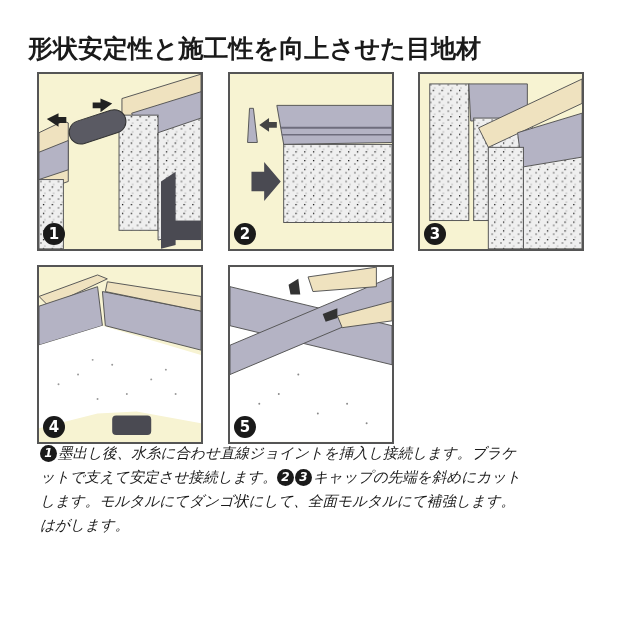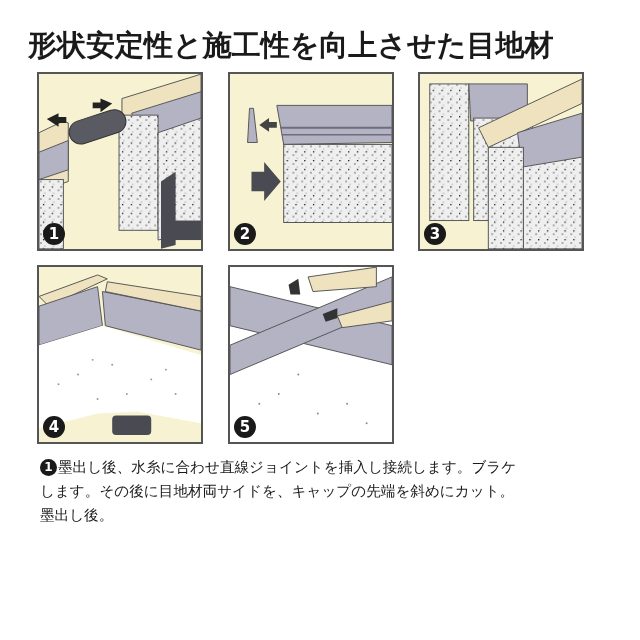--- a/index.html
+++ b/index.html
@@ -1,21 +1,21 @@
 <!DOCTYPE html>
 <html><head>
 <meta charset="utf-8">
 <style>
   html,body{margin:0;padding:0;background:#fff;}
   body{width:640px;height:640px;position:relative;overflow:hidden;font-family:"DejaVu Sans",sans-serif;color:#1a1a1a;}
-  .title{position:absolute;left:28px;top:26px;font-size:29px;font-weight:bold;letter-spacing:0px;white-space:nowrap;}
+  .title{position:absolute;left:28px;top:32px;font-size:25px;font-weight:bold;letter-spacing:0px;white-space:nowrap;}
   .panel{position:absolute;width:166px;height:179px;border:2px solid #555;background:#f7f3d2;overflow:hidden;box-sizing:border-box;}
   .panel svg{position:absolute;left:0;top:0;width:100%;height:100%;}
   .badge{position:absolute;left:4px;bottom:4px;width:22px;height:22px;border-radius:50%;background:#1a1a1a;color:#fff;font-weight:bold;font-size:15px;line-height:22px;text-align:center;font-family:"DejaVu Sans",sans-serif;}
-  .desc{position:absolute;left:40px;top:455px;width:560px;font-size:14.6px;line-height:24px;}
+  .desc{position:absolute;left:40px;top:441px;width:560px;font-size:14.6px;line-height:24px;font-style:italic;}
   .desc .line{display:block;white-space:nowrap;}
   .num{display:inline-block;width:17px;height:17px;border-radius:50%;background:#1a1a1a;color:#fff;font-size:12px;font-weight:bold;line-height:17px;text-align:center;vertical-align:1px;margin-right:1px;}
 </style>
 </head>
 <body>
 
 <div class="title">形状安定性と施工性を向上させた目地材</div>
 
 <div class="panel" style="left:37px;top:72px;">
   <svg viewBox="0 0 166 179">
@@ -116,15 +116,16 @@
       <circle cx="120" cy="140" r="1"></circle>
         <circle cx="70" cy="110" r="1"></circle>
         <circle cx="140" cy="160" r="1"></circle>
     </g>
   </svg>
   <div class="badge">5</div>
 </div>
 
 <div class="desc">
   <span class="line"><span class="num">1</span><span>墨出し後、水糸に合わせ直線ジョイントを挿入し接続します。ブラケ</span></span>
-  <span class="line"><span>します。その後に目地材両サイドを、キャップの先端を斜めにカット。</span></span>
-  <span class="line"><span>墨出し後。</span></span>
+  <span class="line"><span>ットで支えて安定させ接続します。</span><span class="num">2</span><span class="num">3</span><span>キャップの先端を斜めにカット</span></span>
+  <span class="line"><span>します。モルタルにてダンゴ状にして、全面モルタルにて補強します。</span></span>
+  <span class="line"><span>はがします。</span></span>
 </div>
 
 </body></html>

